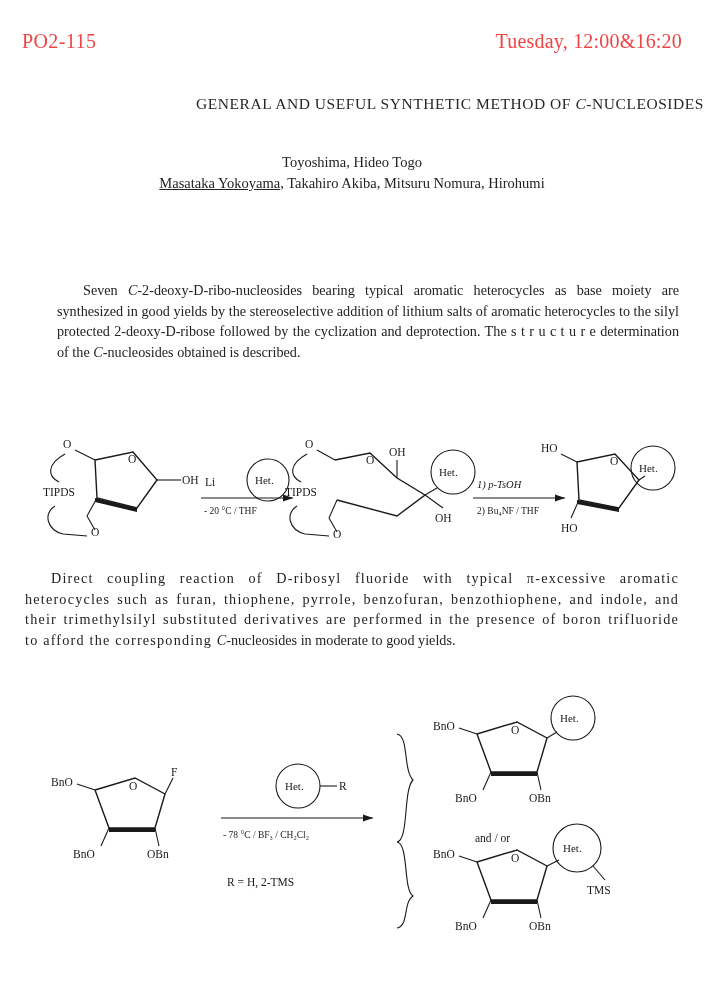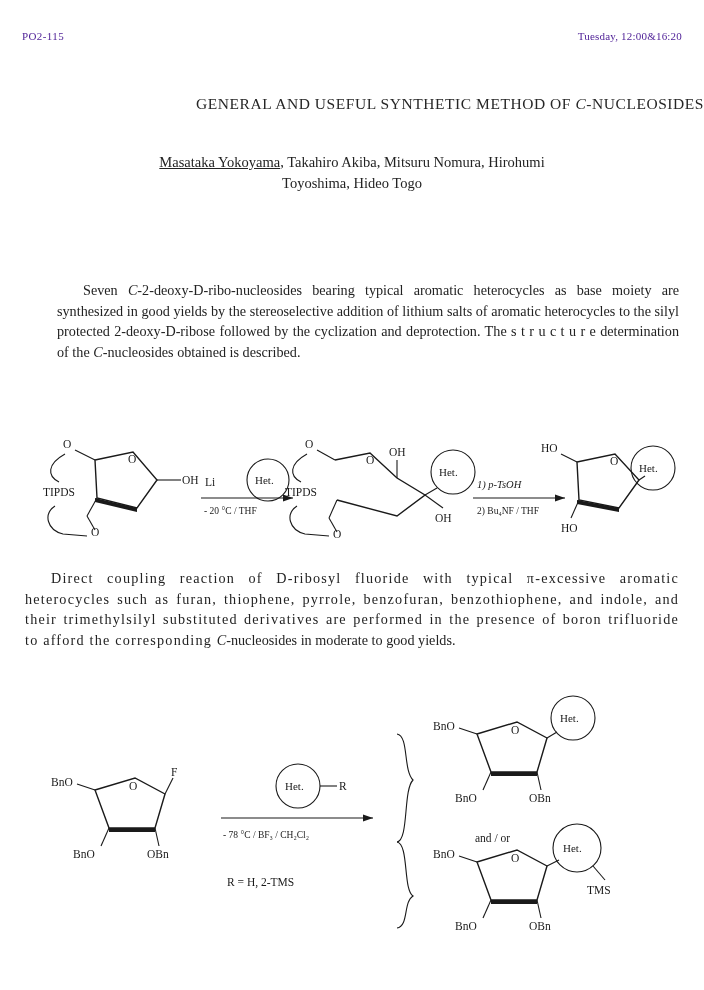--- a/index.html
+++ b/index.html
@@ -23,23 +23,23 @@
 
   
   .header {
     position: absolute;
     top: 30px;
     left: 22px;
     right: 22px;
     display: flex;
     justify-content: space-between;
     align-items: center;
-    font-size: 11px;
+    font-size: 20px;
     letter-spacing: 0.4px;
-    color: #4c1d95;
+    color: #ef4444;
   }
   .header .right { letter-spacing: 0.2px; }
 
   .title {
     position: absolute;
     top: 95px;
     left: 0;
     width: 100%;
     text-align: right;
     font-size: 15.5px;
@@ -97,24 +97,24 @@
   <div class="header">
     <span class="left">PO2-115</span>
     <span class="right">Tuesday, 12:00&amp;16:20</span>
   </div>
 
   <div class="title">
     <span>GENERAL AND USEFUL SYNTHETIC METHOD OF </span><i>C</i><span>-NUCLEOSIDES</span>
   </div>
 
   <div class="authors">
+    <div>Toyoshima, Hideo Togo</div>
     <div>
       <span class="u">Masataka Yokoyama</span><span>, Takahiro Akiba, Mitsuru Nomura, Hirohumi</span>
     </div>
-    <div>Toyoshima, Hideo Togo</div>
   </div>
 
   <div class="para p1">
     <span class="indent"></span><span>Seven </span><i>C</i><span>-2-deoxy-D-ribo-nucleosides bearing typical aromatic heterocycles as base moiety are synthesized in good yields by the stereoselective addition of lithium salts of aromatic heterocycles to the silyl protected 2-deoxy-D-ribose followed by the cyclization and deprotection.   The s t r u c t u r e determination of the </span><i>C</i><span>-nucleosides obtained is described.</span>
   </div>
 
   <div class="scheme1">
     <svg width="654" height="125" viewBox="0 0 654 125">
 
       <path class="stroke" d="M 70 40 L 108 32 L 132 60 L 112 88 L 72 78 Z"></path>

